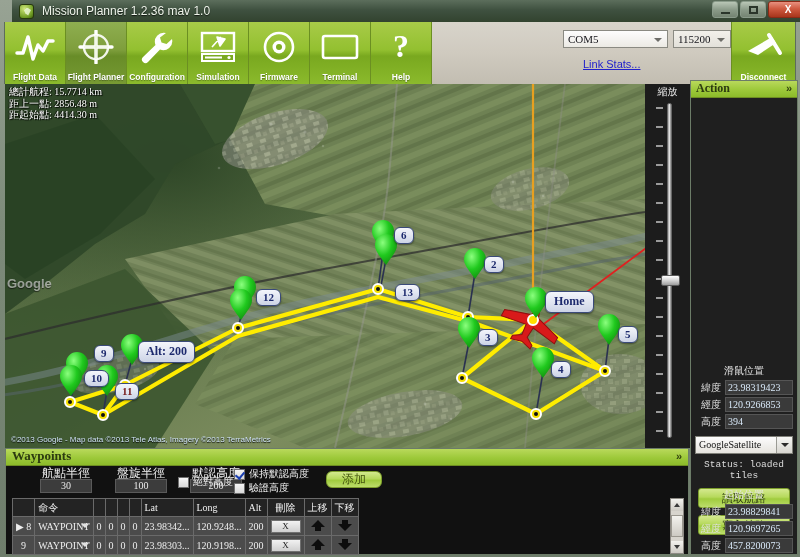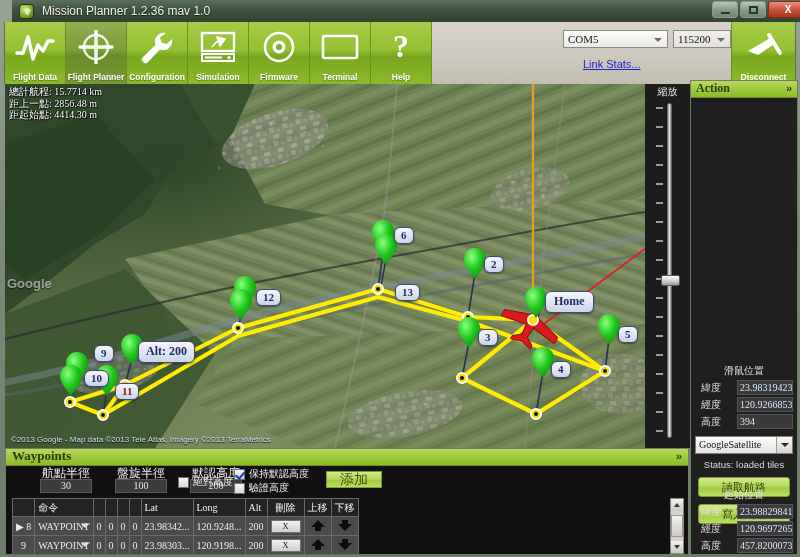--- a/index.html
+++ b/index.html
@@ -172,21 +172,21 @@
     color:#2c3b10; font-family:"Liberation Serif", serif;
   }
   #action-header .chev {
     position:absolute; right:5px; top:1px; font-size:11px; font-weight:bold; color:#33430f;
   }
   .rp-title {
     text-align:center; font-size:10px; color:#e4e4e4; margin-top:3px;
     font-family:"Liberation Serif", serif;
   }
   .rp-row {
-    display:flex; align-items:center; margin: 2px 4px 0 4px; gap:16px;
+    display:flex; align-items:center; margin: 2px 4px 0 4px; gap:4px;
   }
   .rp-row .k {
     width:26px; font-size:10px; color:#e0e0e0; text-align:right;
     font-family:"Liberation Serif", serif;
   }
   .rp-row .v {
     flex:1; background:#3a3a3a; border:1px solid #555; color:#d8e8f8;
     font-size:10px; padding:1px 2px; overflow:hidden; white-space:nowrap;
     font-family:"Liberation Serif", serif; height:15px;
   }
@@ -200,21 +200,21 @@
     position:absolute; right:0; top:0; width:16px; height:16px;
     background:linear-gradient(180deg,#f6f6f4,#d7d5cf); border-left:1px solid #9a9a94;
     display:flex; align-items:center; justify-content:center;
   }
   #maptype-select .arrbox i {
     width:0;height:0;border-left:4px solid transparent;border-right:4px solid transparent;
     border-top:4px solid #2b2b2b; display:block;
   }
   #map-status {
     margin-top:5px; text-align:center; font-size:9.5px; color:#dcdcdc;
-    font-family:Liberation Sans, sans-serif;
+    font-family:Liberation Mono, monospace;
   }
   .rp-btn {
     margin: 7px 7px 0 7px; height: 20px;
     background: linear-gradient(180deg,#d4e98e 0%,#b6d95c 45%,#a0cc3e 55%,#bcdd6a 100%);
     border:1px solid #7d9e2c; border-radius:3px;
     display:flex;align-items:center;justify-content:center;
     font-size:11px; color:#2e3d10; font-family:"Liberation Serif", serif; cursor:pointer;
   }
 
   
@@ -247,23 +247,23 @@
     border:1px solid #6f6f6f; position:relative;
   }
   .chk.on .box::after{
     content:"";position:absolute;left:2px;top:0px;width:4px;height:7px;
     border:solid #1a3fb0;border-width:0 2px 2px 0;transform:rotate(40deg);
   }
   .chk .clbl { font-size:10px; color:#f0f0f0; font-family:"Liberation Serif", serif; }
   #add-btn {
     position:absolute; left:320px; top:5px; width:56px; height:17px;
     background: linear-gradient(180deg,#d4e98e 0%,#b6d95c 45%,#a0cc3e 55%,#bcdd6a 100%);
-    border:1px solid #7d9e2c; border-radius:0;
+    border:1px solid #7d9e2c; border-radius:6px;
     display:flex;align-items:center;justify-content:center;
-    font-size:14px; color:#44550f; font-family:"Liberation Serif", serif; cursor:pointer;
+    font-size:12px; color:#44550f; font-family:"Liberation Serif", serif; cursor:pointer;
   }
   #wp-grid {
     position:absolute; left:6px; top:49px; width:330px; height:56px;
     font-family:"Liberation Serif", serif;
   }
   #wp-grid table { border-collapse:collapse; }
   #wp-grid th {
     background:#232323; color:#f1f1f1; font-size:10px; font-weight:normal;
     border:1px solid #6a6a6a; height:18px; padding:0 3px; text-align:left; white-space:nowrap;
   }

